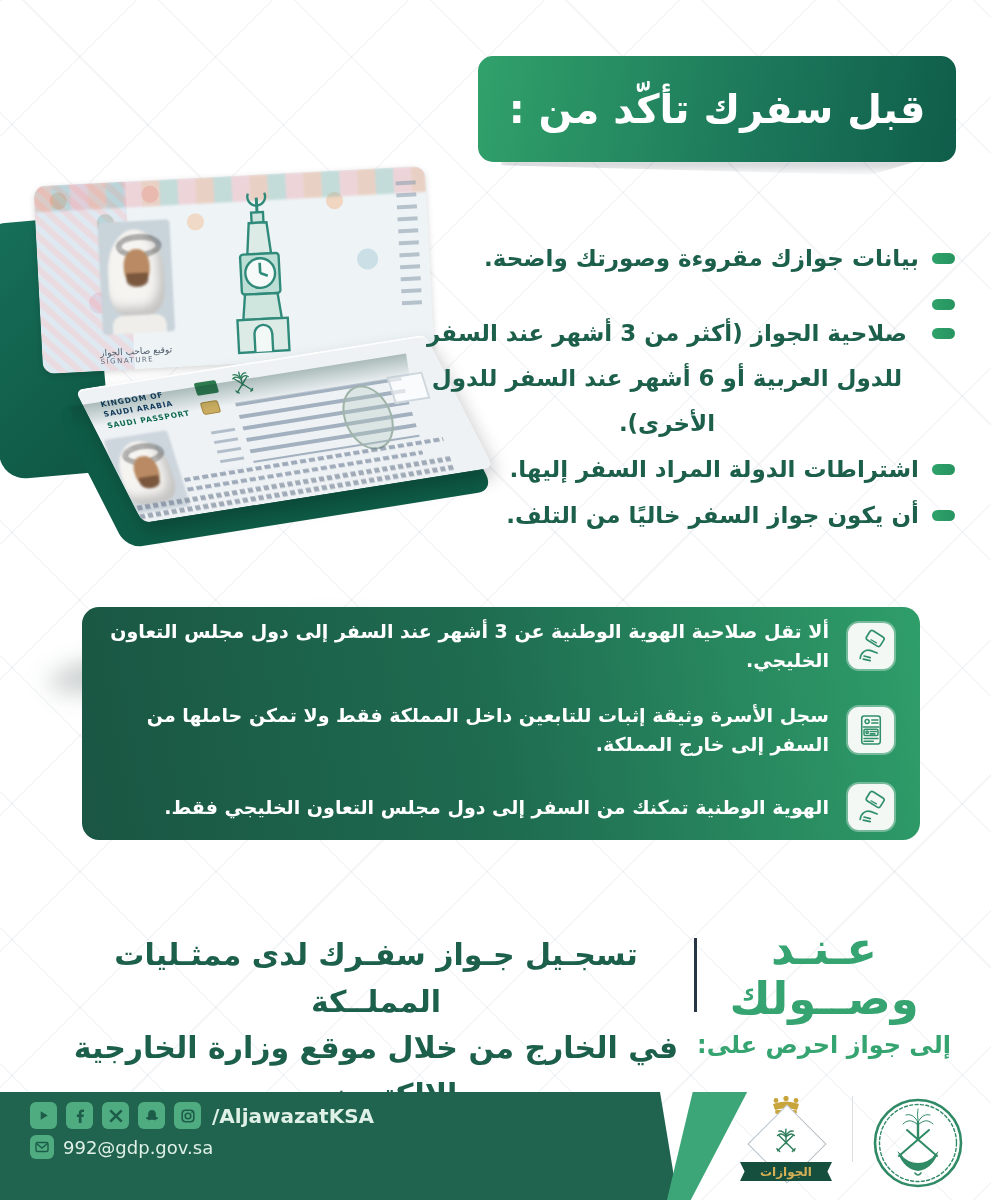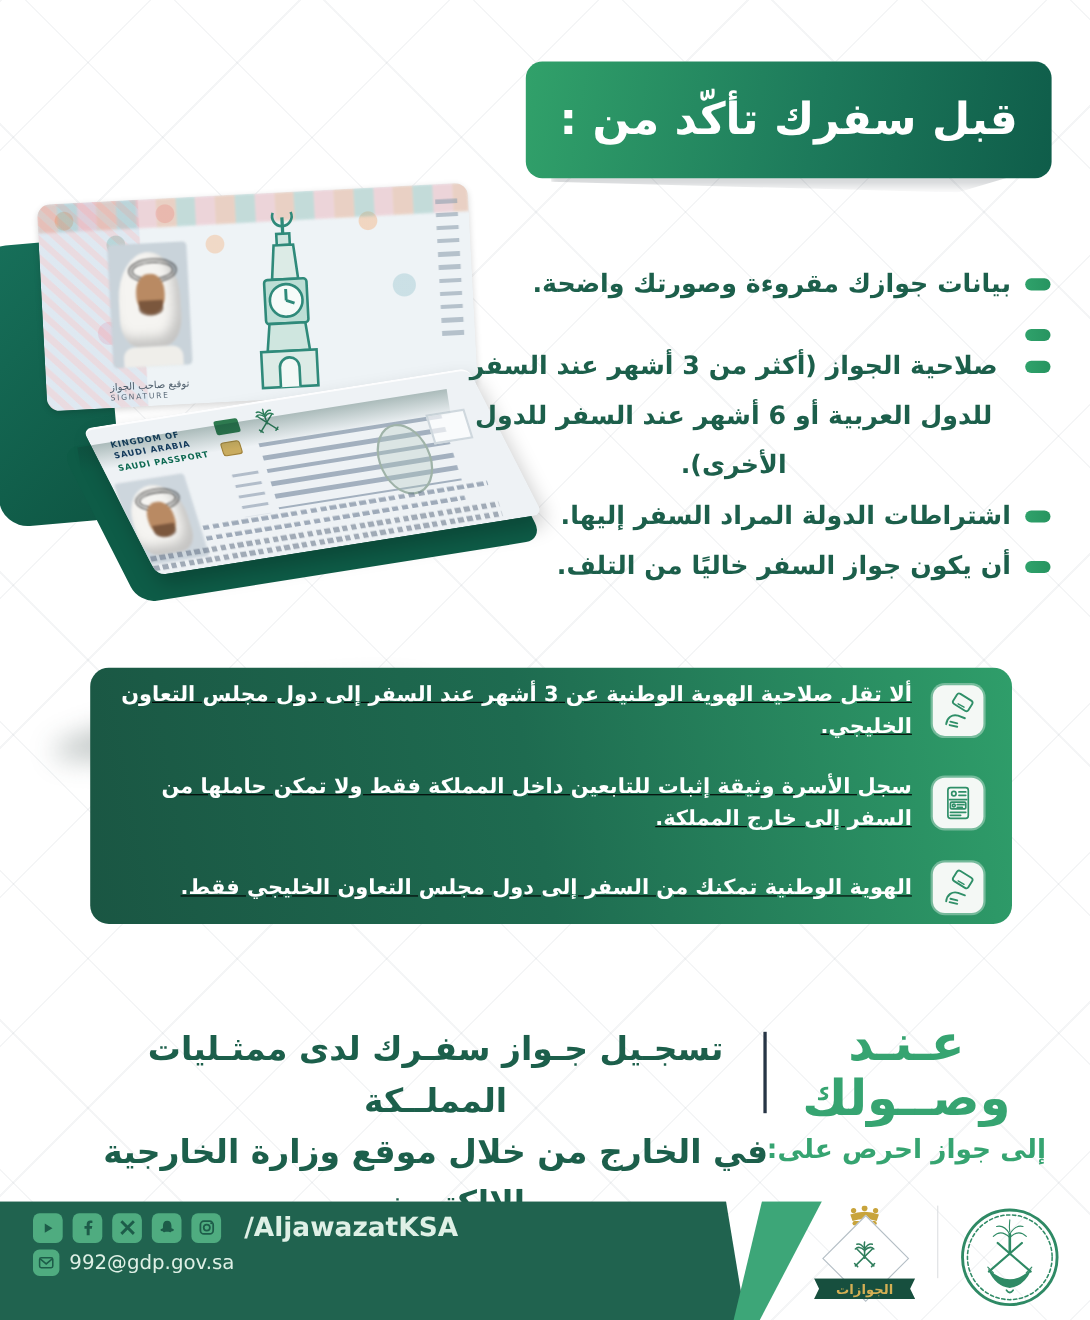--- a/index.html
+++ b/index.html
@@ -87,43 +87,43 @@
     background:linear-gradient(to bottom,rgba(15,60,50,.30),rgba(15,60,50,0));z-index:6;}
   
   .checklist{position:absolute;top:236px;right:36px;width:540px;direction:rtl;z-index:3;}
   .chk{display:flex;align-items:flex-start;gap:13px;margin-bottom:1px;text-align:center;}
   .bullet{flex:0 0 auto;width:23px;height:11px;margin-top:17px;border-radius:6px;
     background:linear-gradient(to left,#279460,#2fa26b);}
   .chk-text{color:#1c5f4b;font-size:23px;font-weight:bold;line-height:45px;}
   
   .idbox{position:absolute;left:82px;top:607px;width:838px;height:233px;border-radius:17px;direction:rtl;
     background:linear-gradient(80deg,#1a5643 0%,#1e6b50 48%,#2f9e6a 100%);
-    display:flex;flex-direction:column;justify-content:center;gap:25px;padding:0 26px;box-sizing:border-box;z-index:3;text-decoration:underline;}
+    display:flex;flex-direction:column;justify-content:center;gap:25px;padding:0 26px;box-sizing:border-box;z-index:3;}
   .idrow{display:flex;align-items:center;gap:19px;}
   .idicon{flex:0 0 auto;width:46px;height:46px;border-radius:11px;background:#f4f8f5;
     display:flex;align-items:center;justify-content:center;box-shadow:0 0 0 2px rgba(255,255,255,.35);}
   .idtext{color:#ffffff;font-size:19px;font-weight:600;line-height:1.55;}
   
   .arrival-head{position:absolute;top:924px;right:38px;width:258px;text-align:center;direction:rtl;z-index:3;}
   .arrival-title{color:#36a471;font-size:45px;font-weight:bold;line-height:1.1;}
   .arrival-sub{color:#36a471;font-size:24px;font-weight:bold;margin-top:8px;}
   .arrival-divider{position:absolute;top:938px;right:294px;width:3px;height:74px;background:#273545;z-index:3;}
   .arrival-body{position:absolute;top:932px;left:66px;width:620px;direction:rtl;text-align:center;z-index:3;
-    color:#1c5f4b;font-size:30px;font-weight:bold;line-height:1.55;margin-left:20px;}
+    color:#1c5f4b;font-size:30px;font-weight:bold;line-height:1.55;}
   
   .footer{position:absolute;left:0;top:1092px;width:991px;height:108px;z-index:4;}
   .footer-band{position:absolute;inset:0;background:#20634f;
     clip-path:polygon(0 0,66.6% 0,68.4% 100%,0 100%);}
   .footer-stripe{position:absolute;inset:0;background:#3da678;
     clip-path:polygon(69.9% 0,75.4% 0,69.7% 100%,67.3% 100%);}
   .footer-content{position:absolute;left:30px;top:10px;color:#dff0e6;}
   .frow{display:flex;align-items:center;gap:9px;margin-bottom:6px;}
   .sq{width:27px;height:27px;border-radius:6px;background:#4fac80;display:flex;align-items:center;justify-content:center;}
   .sq.small{width:24px;height:24px;}
-  .handle{font-size:24px;font-weight:bold;margin-right:2px;margin-left:12px;}
+  .handle{font-size:20px;font-weight:bold;margin-right:2px;margin-left:2px;}
   .contact{font-size:18px;}
   .logos{position:absolute;right:26px;top:1096px;height:100px;display:flex;align-items:flex-start;gap:18px;z-index:4;direction:ltr;}
   .logo-divider{width:1px;height:66px;background:#dcdfe1;}
   .jawazat-logo{position:relative;width:96px;height:100px;}
   .jz-crown{position:absolute;left:28px;top:0;}
   .jz-diamond{position:absolute;left:21px;top:20px;width:54px;height:54px;background:#fff;
     border:1.5px solid #b4bec5;transform:rotate(45deg);}
   .jz-inner{position:absolute;left:34px;top:30px;}
   .jz-ribbon{position:absolute;left:2px;top:66px;width:92px;height:19px;background:#174f3e;
     clip-path:polygon(0 0,100% 0,95% 50%,100% 100%,0 100%,5% 50%);

